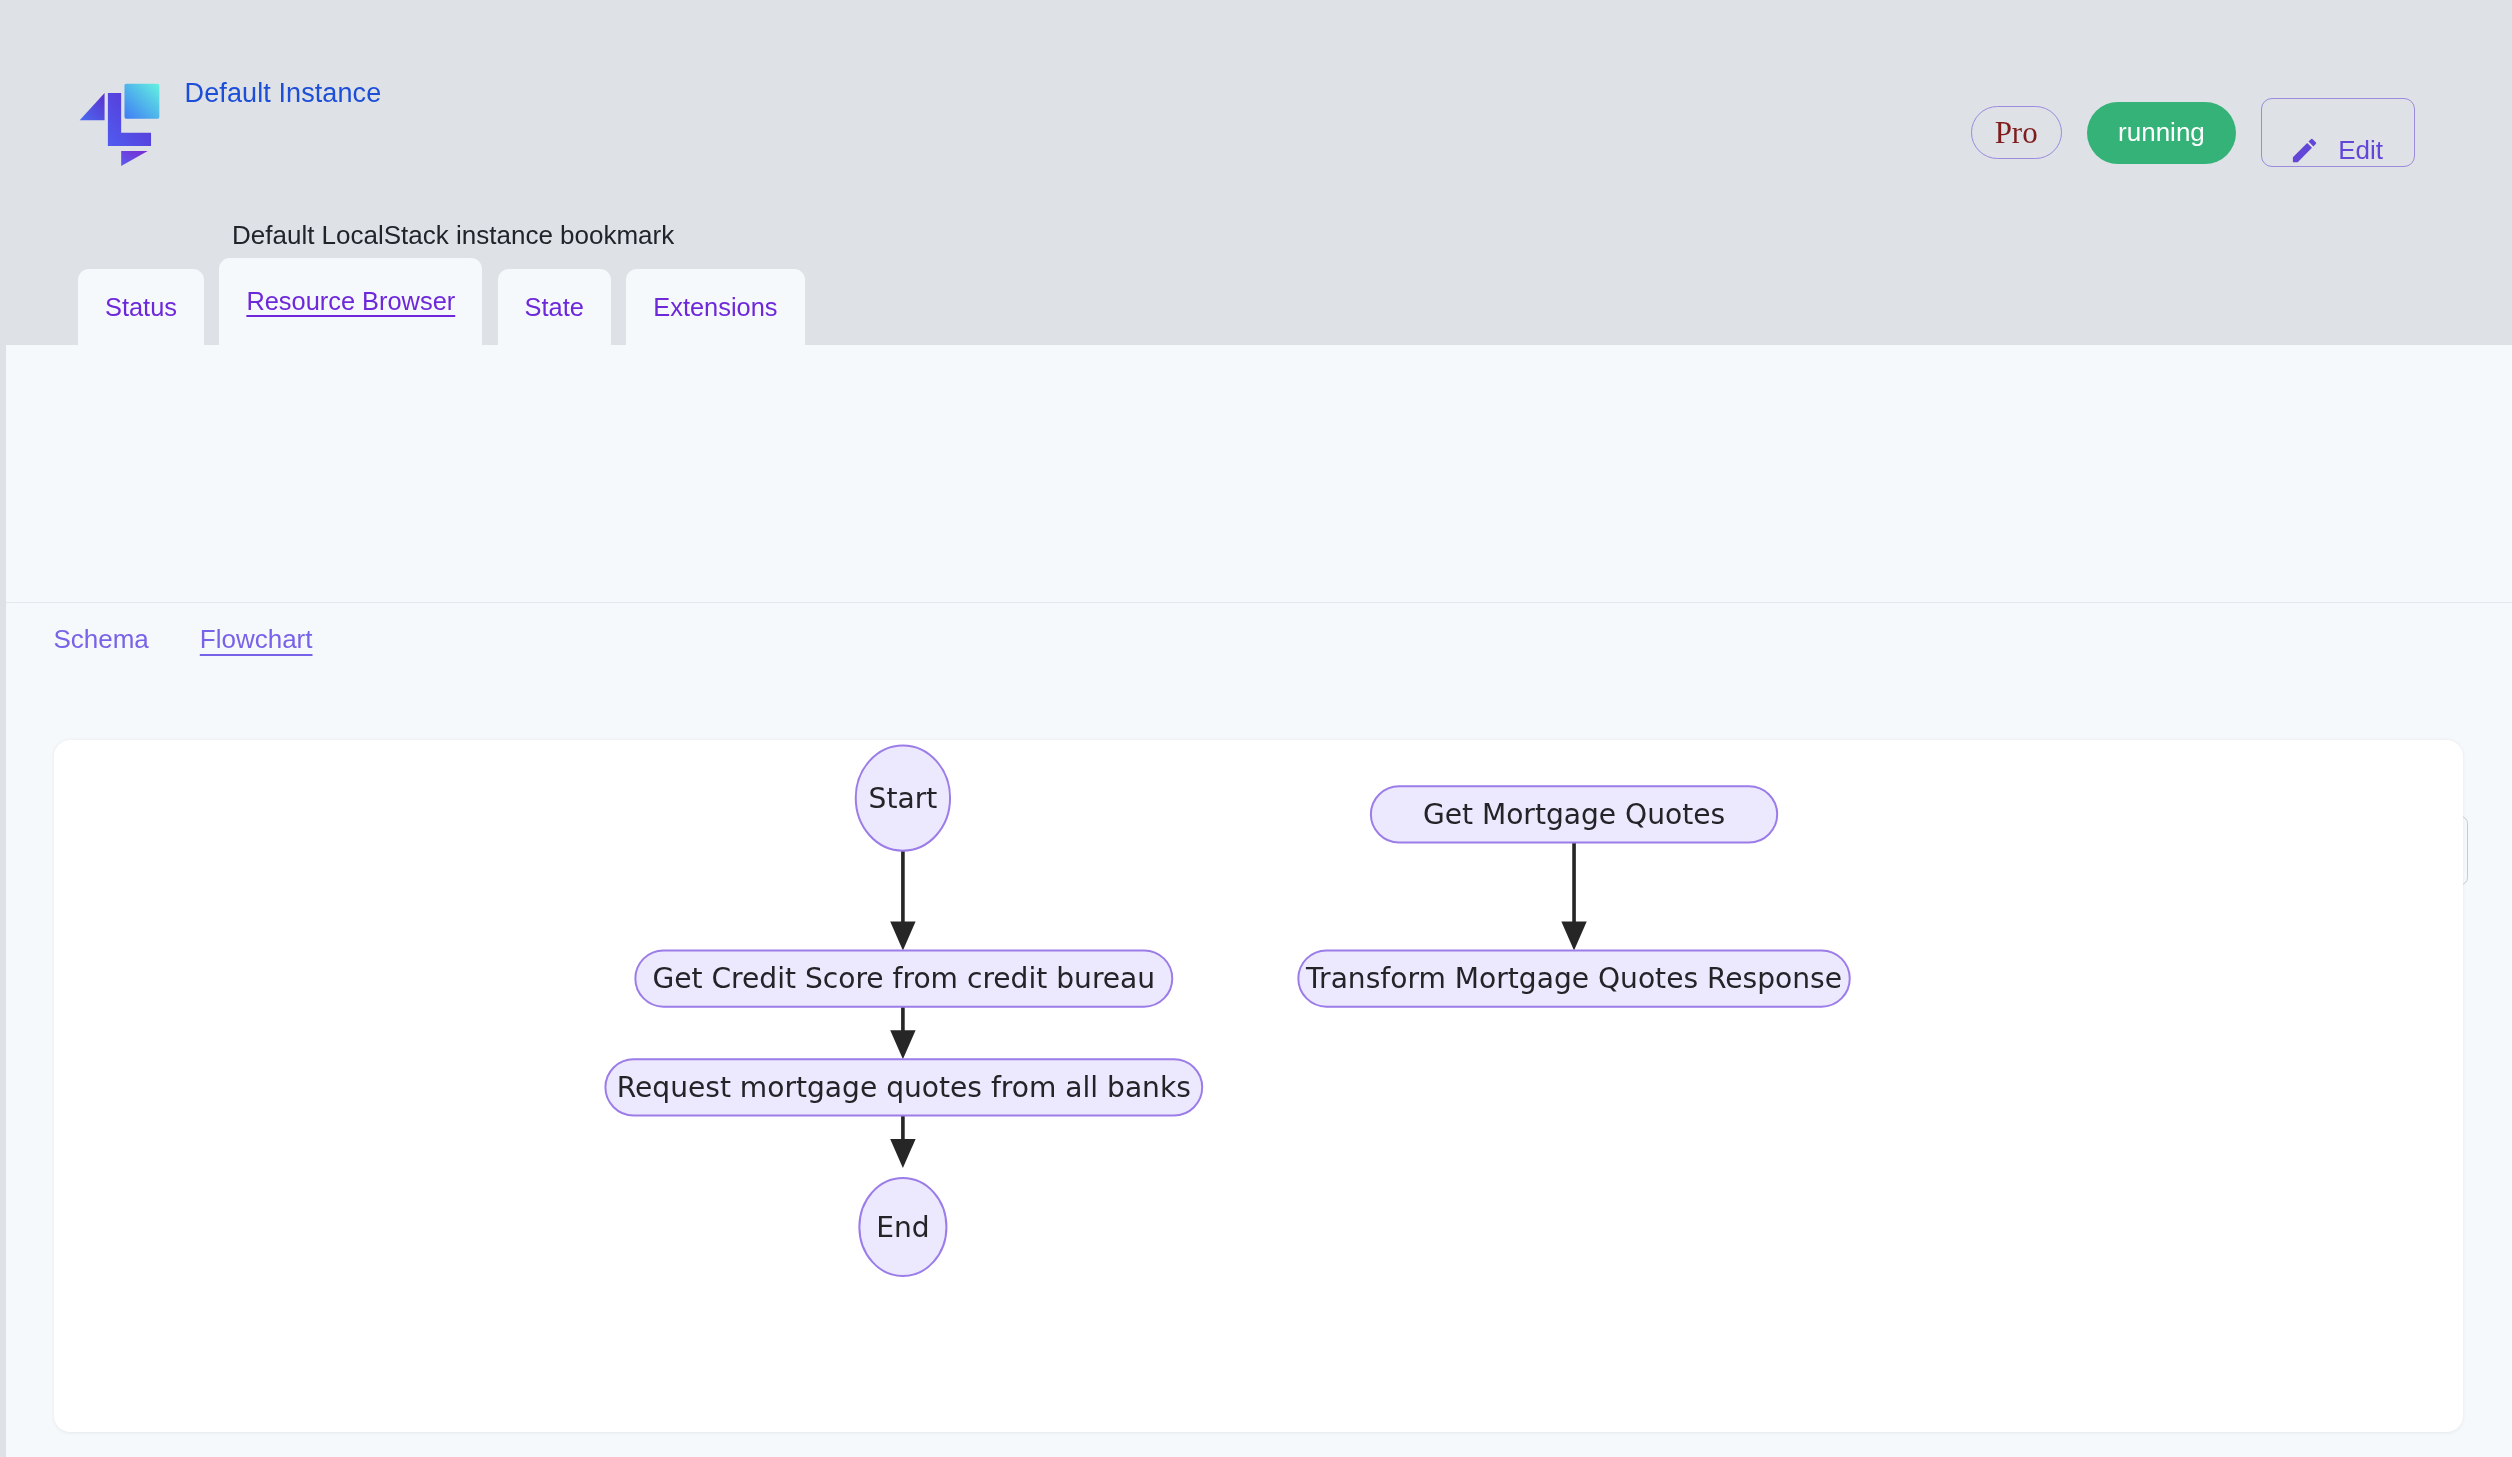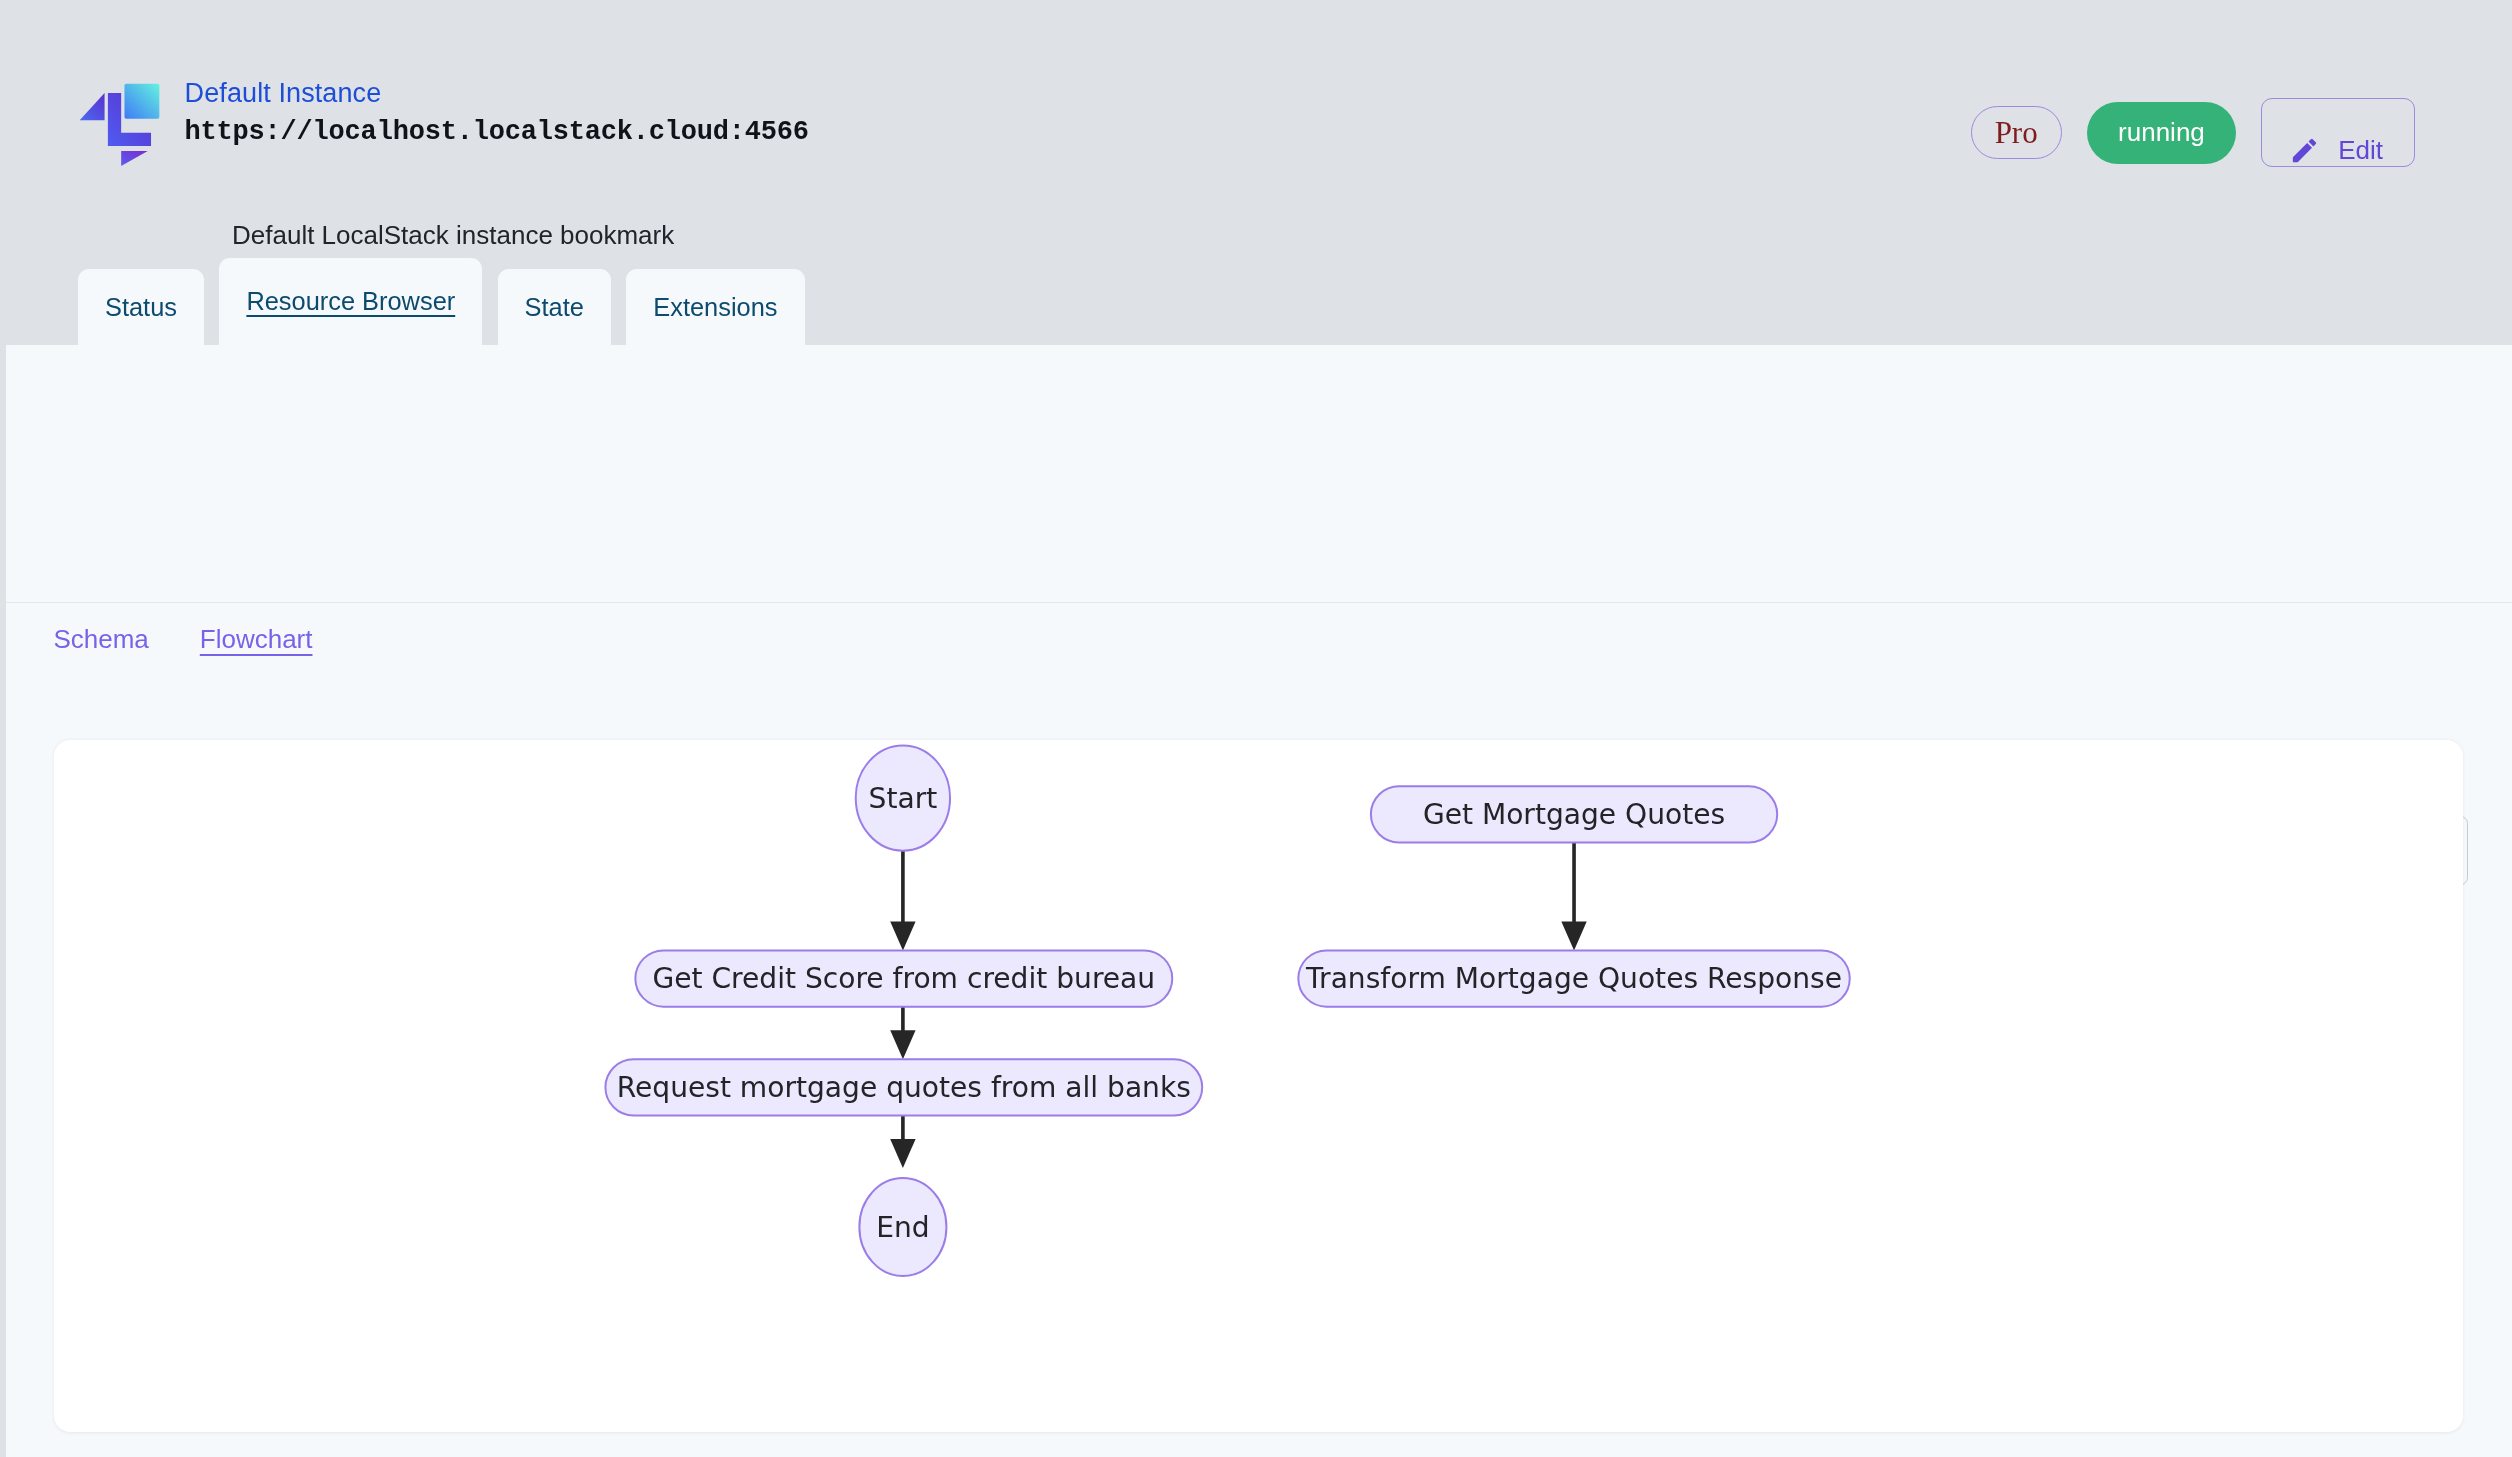--- a/index.html
+++ b/index.html
@@ -119,21 +119,21 @@
     position: absolute;
     left: 78px; bottom: 0;
     display: flex;
     align-items: flex-end;
     gap: 15.4px;
   }
 
   .tab {
     background: #f6f9fc;
     border-radius: 11px 11px 0 0;
-    color: #0c4a6e;
+    color: #6d28d9;
     font-size: 25.4px;
     height: 76px;
     padding: 0 27px;
     display: flex;
     align-items: center;
     justify-content: center;
     cursor: pointer;
     white-space: nowrap;
   }
   .tab.active {
@@ -299,21 +299,20 @@
         </linearGradient>
       </defs>
       <path d="M2 47 L32 14 L32 47 Z" fill="url(#lsA)"></path>
       <rect x="56" y="3" width="42" height="42" rx="2" fill="url(#lsB)"></rect>
       <path d="M36 14 L52 14 L52 62 L88 62 L88 78 L36 78 Z" fill="url(#lsC)"></path>
       <path d="M52 84 L84 84 L52 102 Z" fill="url(#lsD)"></path>
     </svg>
 
     <div class="brand-text">
       <div class="instance-name">Default Instance</div>
-      <div class="instance-url">https://localhost.localstack.cloud:4566</div>
     </div>
   </div>
 
   <div class="instance-desc">Default LocalStack instance bookmark</div>
 
   <div class="header-actions">
     <div class="chip-pro">Pro</div>
     <div class="chip-running">running</div>
     <button class="btn-edit">
       <svg class="pencil-icon" viewBox="0 0 24 24" aria-hidden="true">

